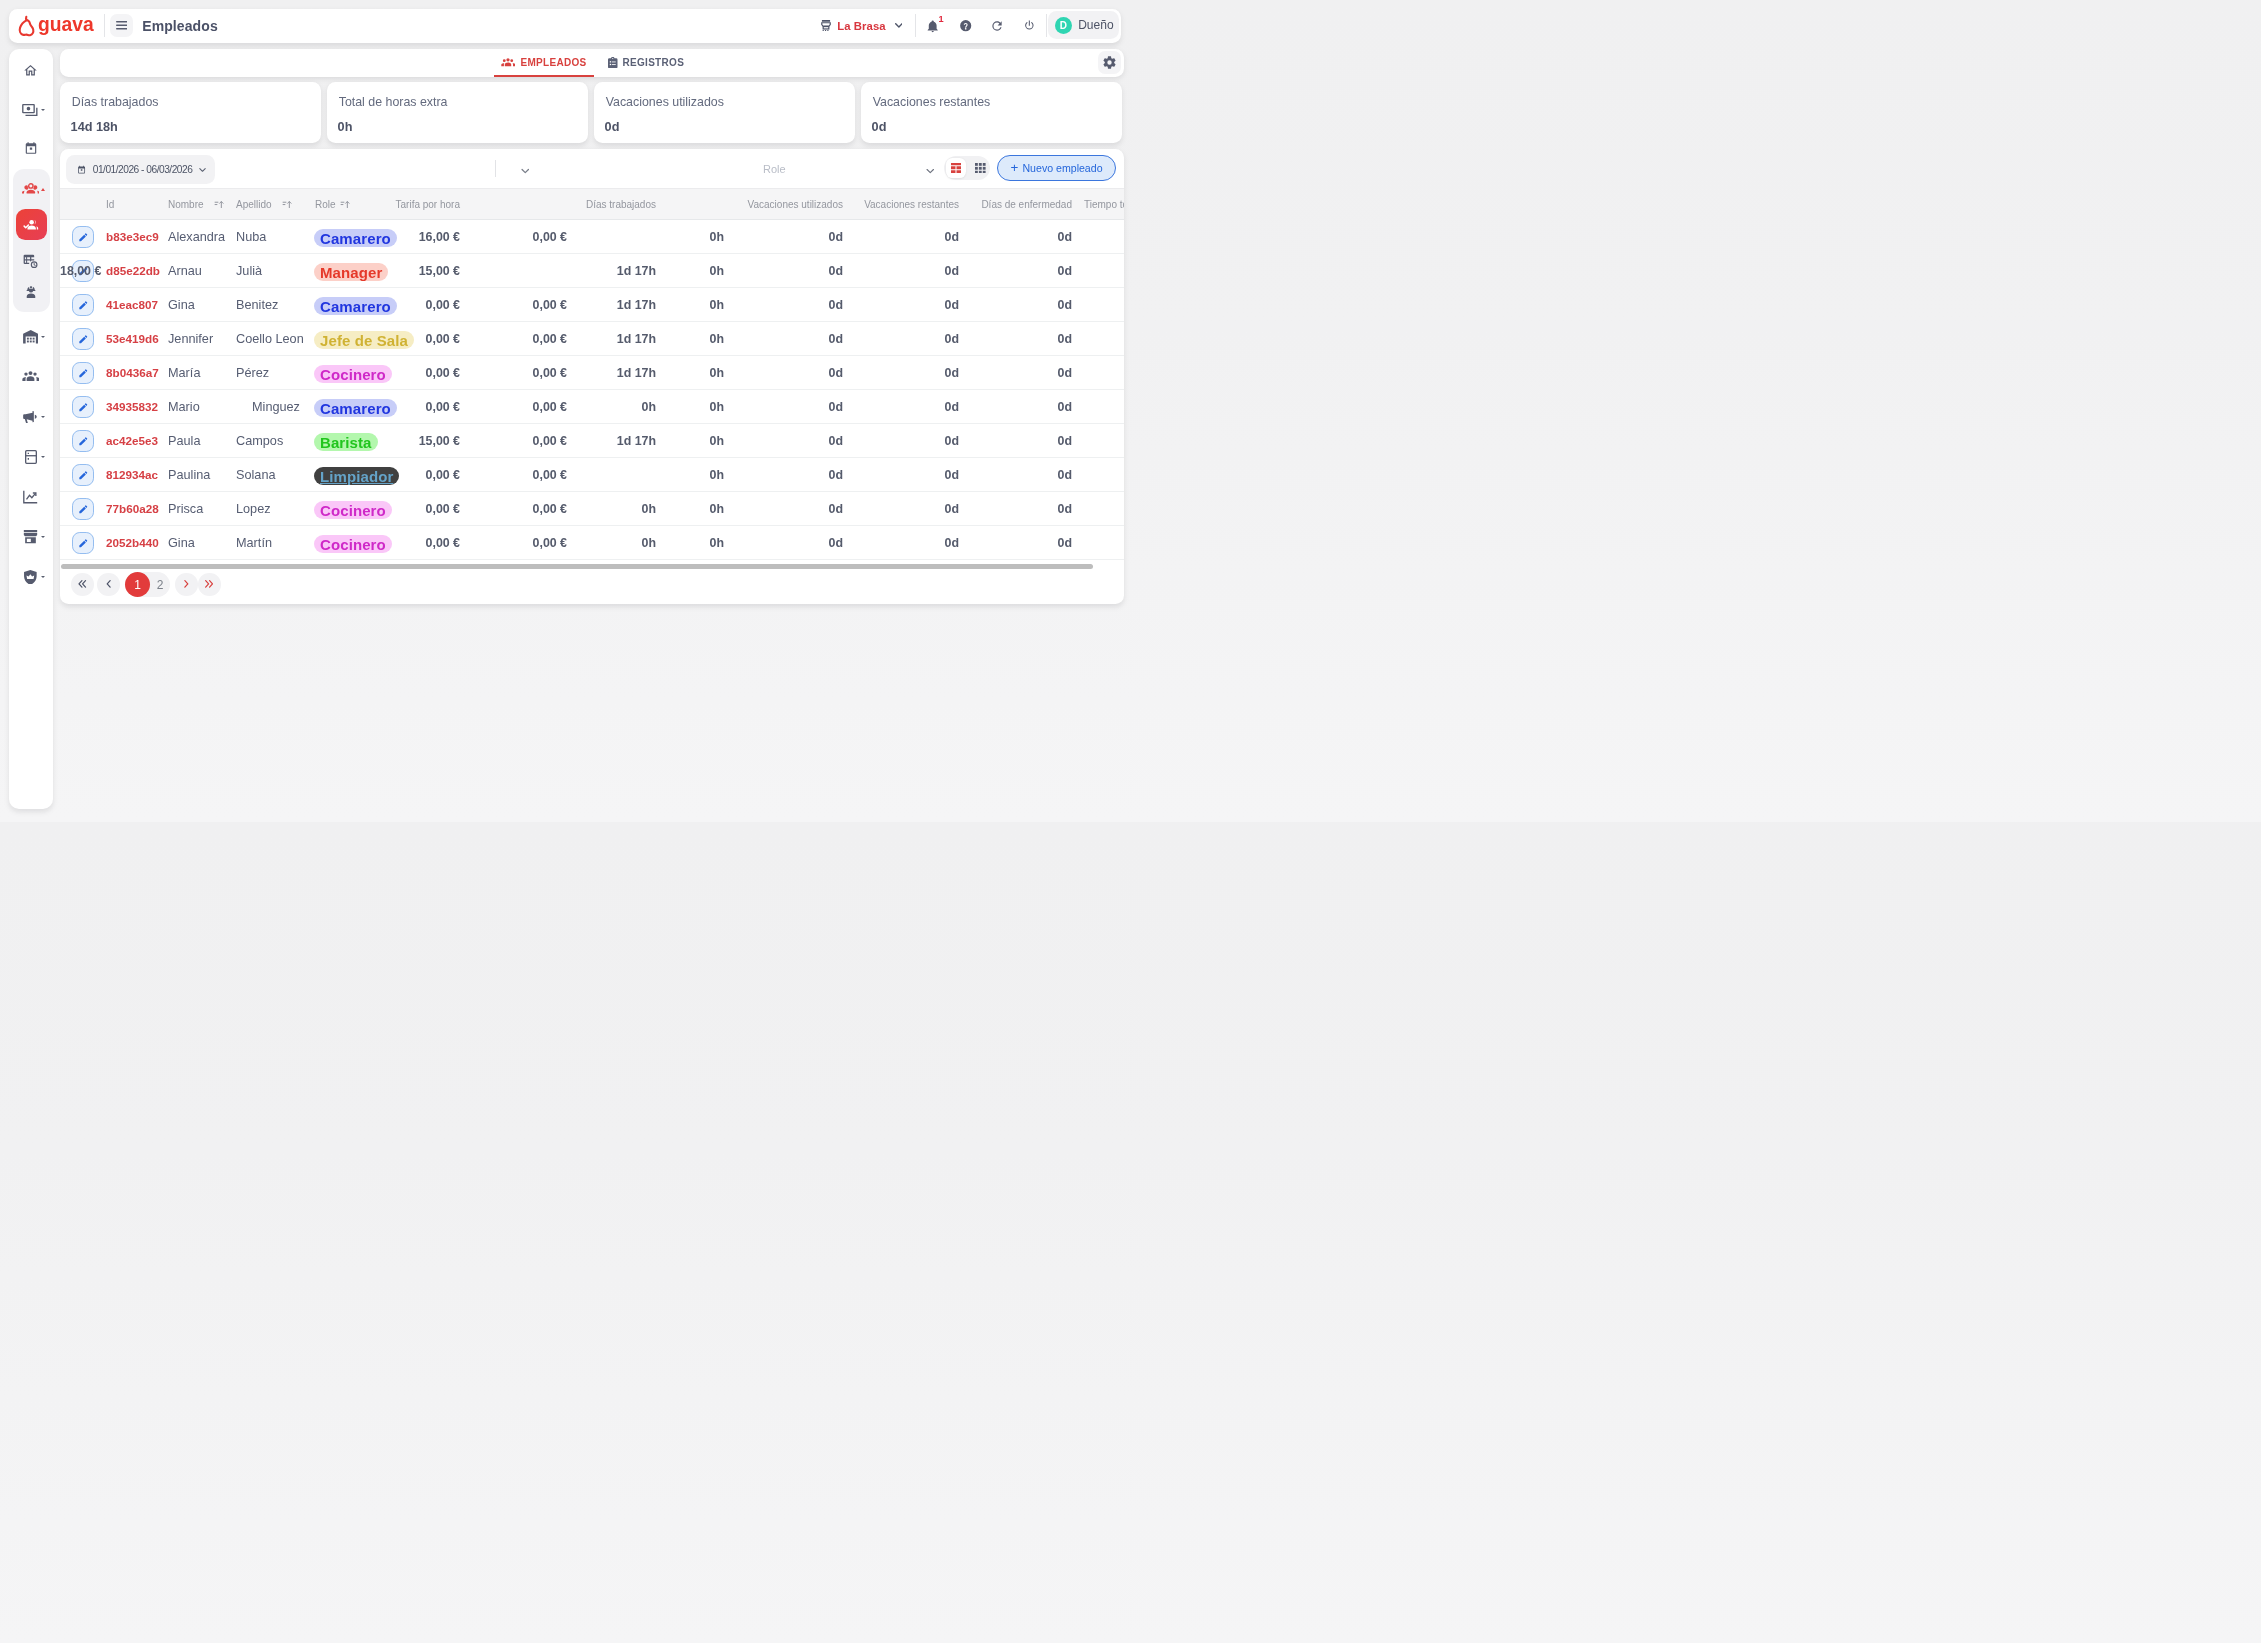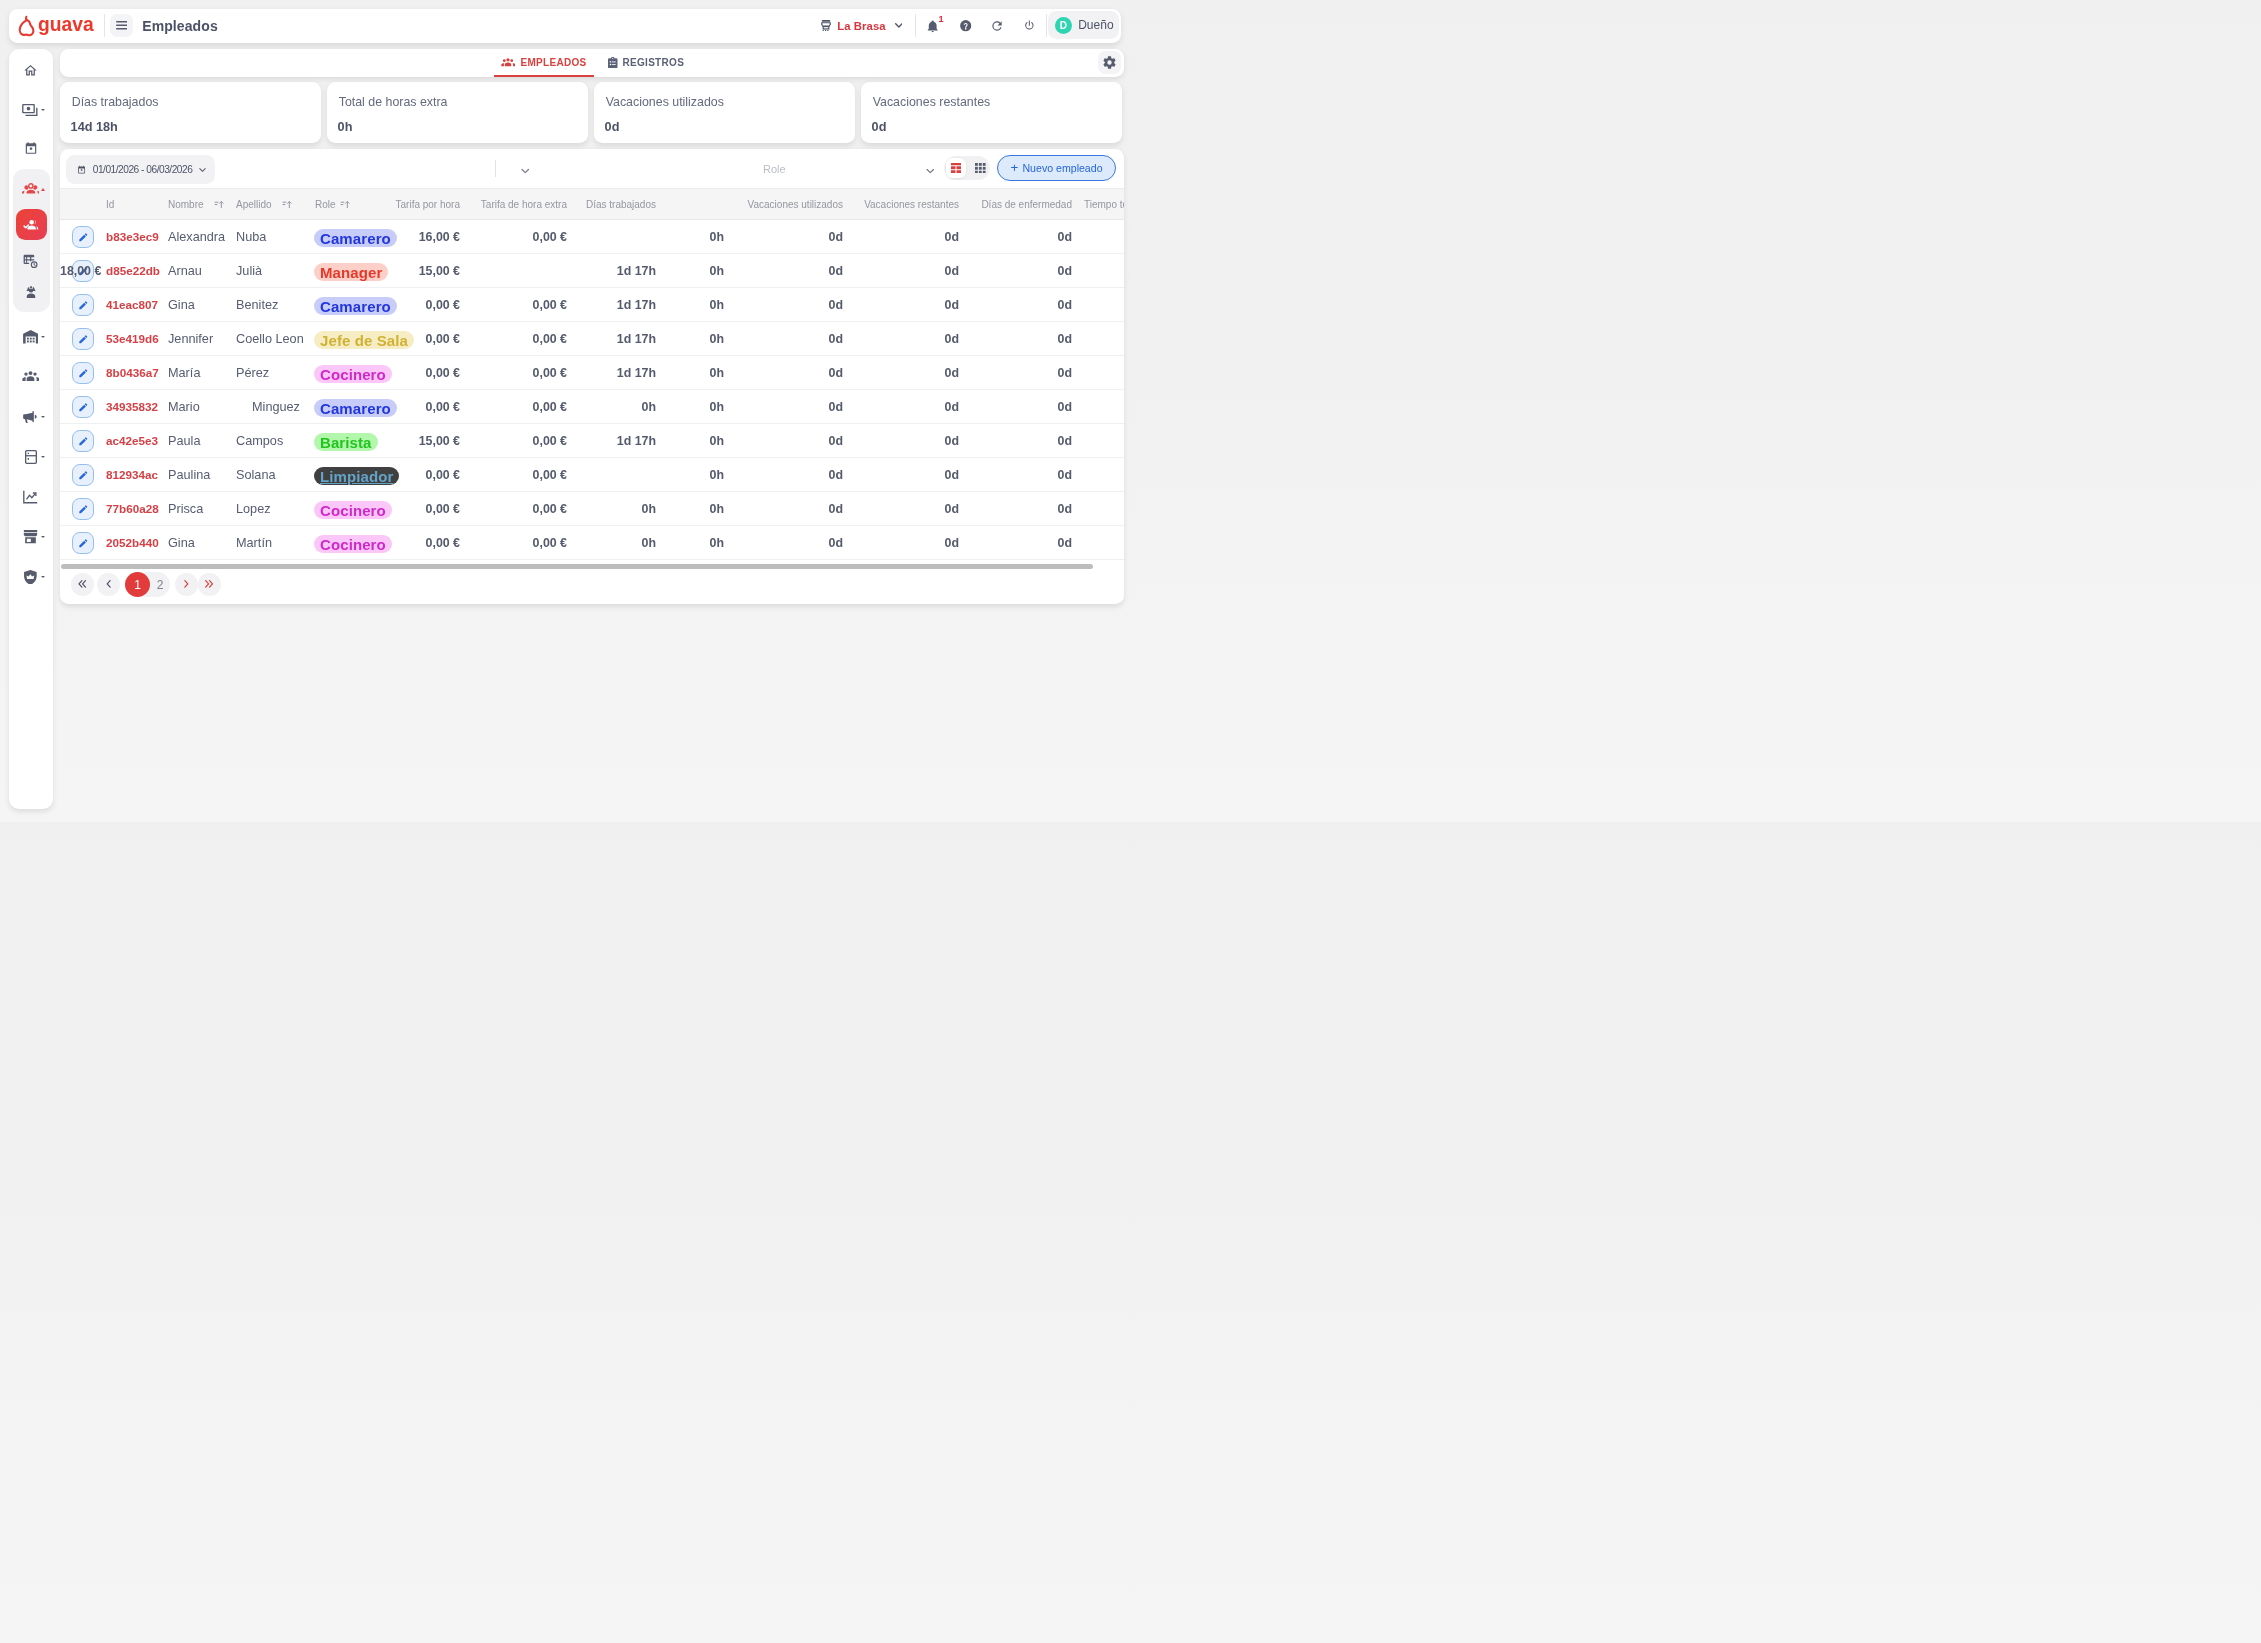--- a/index.html
+++ b/index.html
@@ -408,21 +408,20 @@
         </g>
       </svg>
     <div class="hc" style="left:255px">Role</div>
     <svg class="abs sorti" style="left:280px" viewBox="0 0 15 11">
         <g stroke="#94979f" stroke-width="1.5" fill="none">
           <path d="M1 1.8h5.5M1 5.3h4"></path>
           <path d="M11 10V1M8.4 3.4L11 .8l2.6 2.6" stroke-linecap="round" stroke-linejoin="round"></path>
         </g>
       </svg>
     <div class="hc hr" style="width:400px">Tarifa por hora</div>
-    <div class="hc hr" style="width:507px">Tarifa de hora extra</div>
     <div class="hc hr" style="width:596px">Días trabajados</div>
     <div class="hc hr" style="width:783px">Vacaciones utilizados</div>
     <div class="hc hr" style="width:899px">Vacaciones restantes</div>
     <div class="hc hr" style="width:1012px">Días de enfermedad</div>
     <div class="hc" style="left:1024px">Tiempo total</div>
   </div>
 
   <div class="rows" id="rows">
 <div class="row">
         <div class="editbtn">

